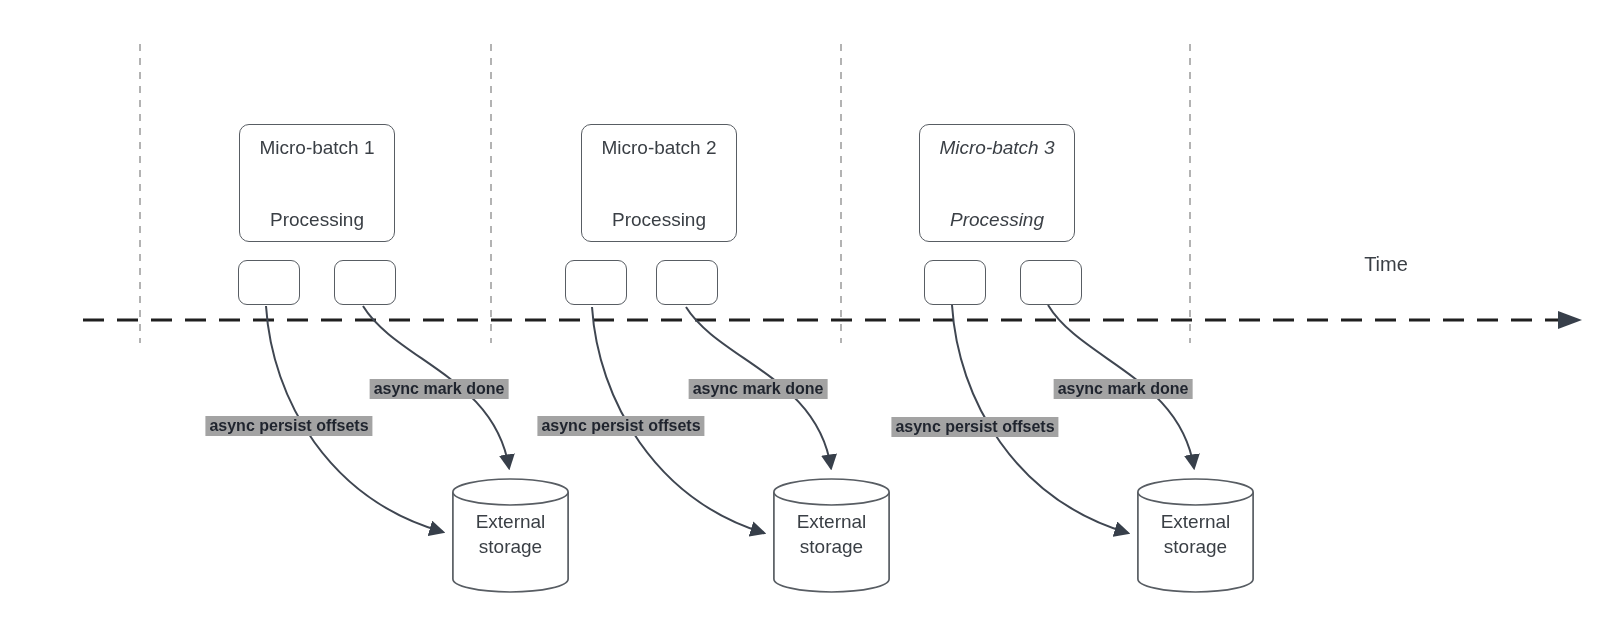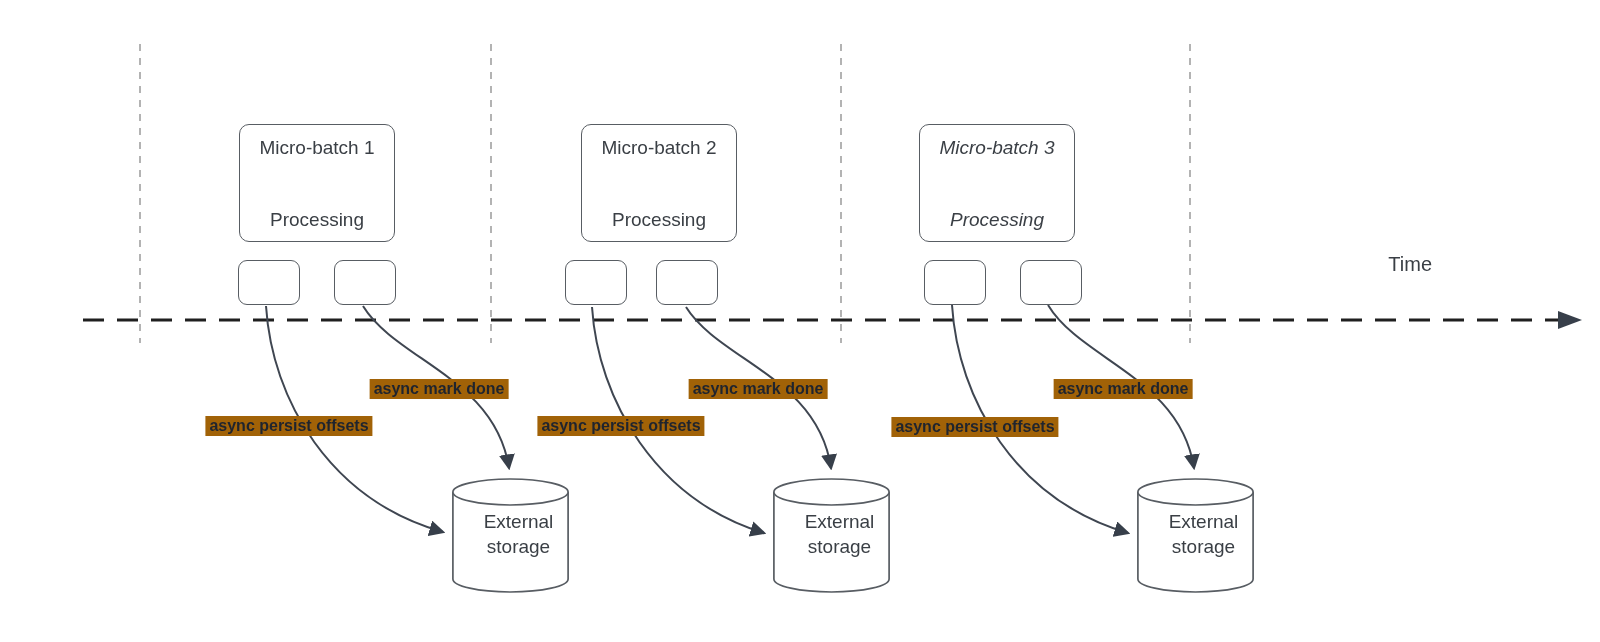--- a/index.html
+++ b/index.html
@@ -13,34 +13,34 @@
     border:1.7px solid #585d63;border-radius:10px;background:#ffffff;
     display:flex;flex-direction:column;align-items:center;justify-content:center;
     font-size:19px;line-height:27px;color:#3a3f45;text-align:center;gap:45px;
   }
   .smallbox{
     position:absolute;top:260px;width:62px;height:45px;box-sizing:border-box;
     border:1.7px solid #585d63;border-radius:9px;background:#ffffff;
   }
   .conn-label{
     position:absolute;transform:translate(-50%,-50%);white-space:nowrap;
-    font-size:16px;font-weight:bold;color:#1f242e;background:#a16207;
+    font-size:16px;font-weight:bold;color:#1f242e;background:#a3a3a3;
     padding:1px 4px;
     text-align:center;
   }
   .cyl{position:absolute;top:478px;width:117px;height:115px;}
   .cyl svg{position:absolute;left:0;top:0;}
   .cyl-text{
-    position:absolute;left:8px;top:31px;width:117px;text-align:center;
+    position:absolute;left:0;top:31px;width:117px;text-align:center;
     font-size:19px;line-height:25px;color:#3a3f45;
   }
   .cyl-text span{display:block;}
   .bigbox span{display:block;}
   .time-label{
-    position:absolute;left:1340px;top:253px;width:92px;text-align:right;
+    position:absolute;left:1340px;top:253px;width:92px;text-align:center;
     font-size:20px;color:#3a3f45;
   }
 </style>
 </head>
 <body>
 
 <div class="canvas">
 
   <svg class="layer" viewBox="0 0 1600 642" xmlns="http://www.w3.org/2000/svg">
     <defs>

